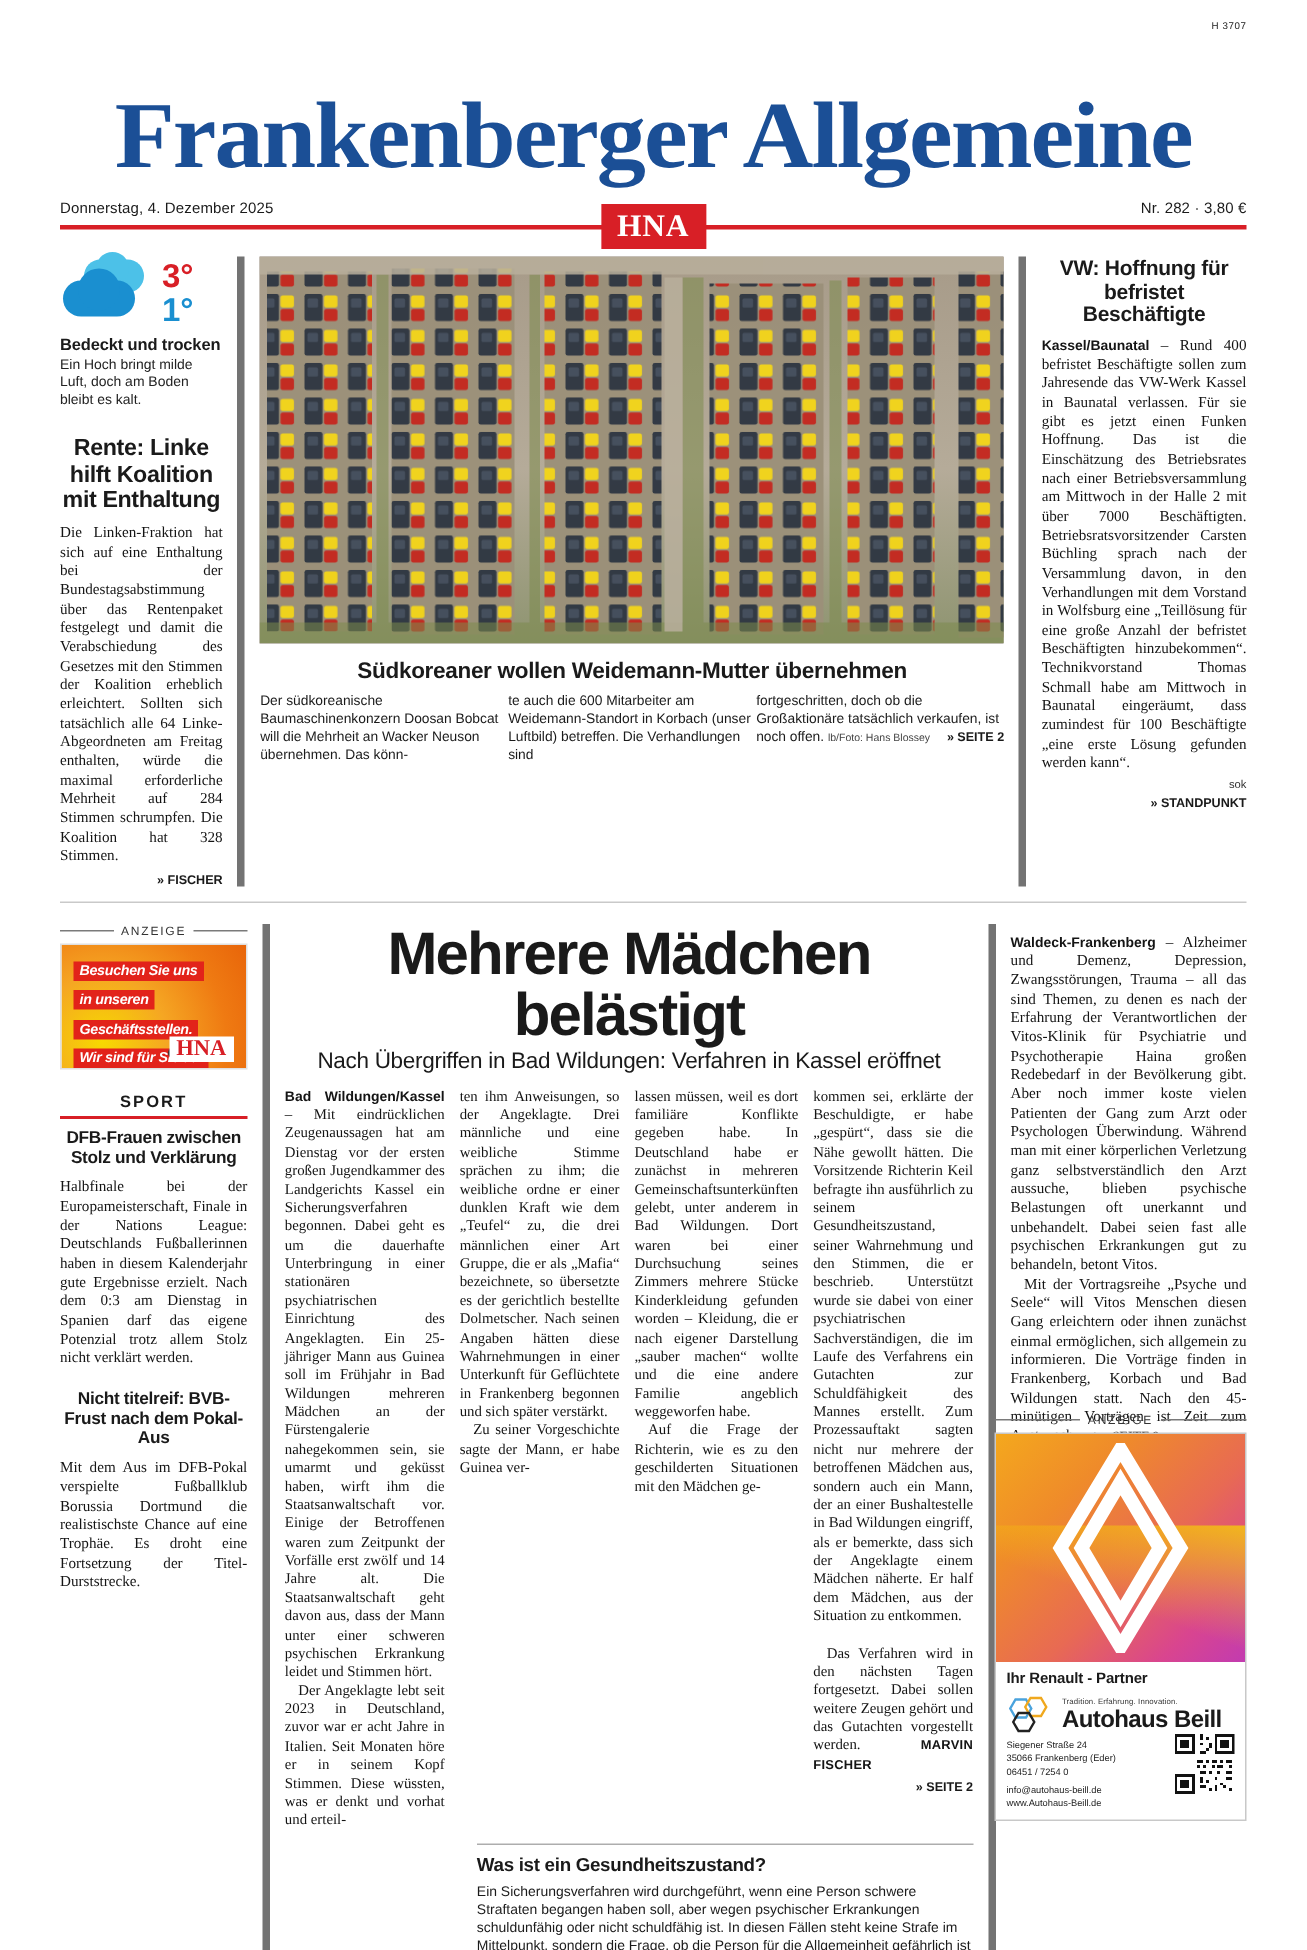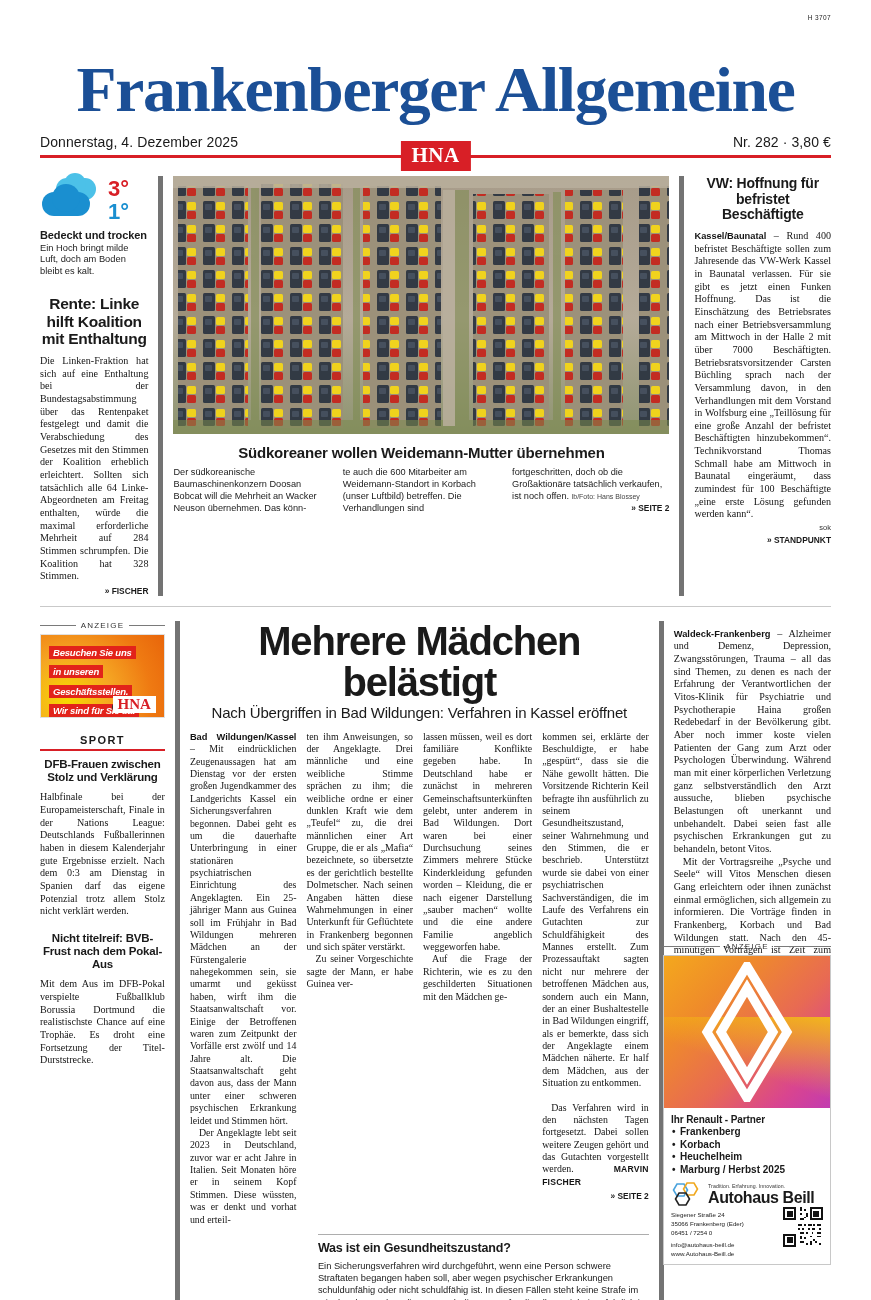--- a/index.html
+++ b/index.html
@@ -29,21 +29,21 @@
     letter-spacing: -1.3px;
     text-align: center;
     transform: scaleX(1.04);
   }
   .masthead-meta {
     position: relative;
     display: flex; align-items: flex-end; justify-content: space-between;
     margin-top: 14px; padding-bottom: 3px;
   }
   .issue-date, .issue-no {
-    font-size: 14px; color: #1a1a1a; letter-spacing: .1px;
+    font-size: 10px; color: #1a1a1a; letter-spacing: .1px;
   }
   .masthead-rule {
     border-top: 3px solid #d81f26;
     margin-top: 2px; position: relative;
   }
   .hna-box {
     position: absolute; left: 50%; top: -17px; transform: translateX(-50%);
     background: #d81f26; color: #fff;
     font-family: "Liberation Serif", serif; font-weight: bold;
     font-size: 21px; letter-spacing: .5px;
@@ -85,21 +85,21 @@
     hyphens: auto; margin-top: 7px; color: #141414;
   }
   .ref { font-size: 8.4px; font-weight: bold; text-align: right; margin-top: 3px; font-family:"Liberation Sans",sans-serif;}
 
   
   .photo-wrap { position: relative; width: 100%; height: 258px; overflow: hidden; background:#9a9083; }
   .photo-cap-head {
     font-size: 15px; font-weight: bold; text-align: center;
     margin-top: 10px; letter-spacing: -.2px;
   }
-  .photo-cap-cols { display: flex; margin-top: 6px; gap: 12px; }
+  .photo-cap-cols { display: flex; margin-top: 6px; }
   .photo-cap-cols > div { flex: 1; font-size: 9.2px; line-height: 1.3; }
   .cap-credit { font-size: 7px; color:#444; }
   .cap-ref { font-size: 8.4px; font-weight: bold; }
 
   
   .rc-head { font-size: 14px; font-weight: bold; line-height: 1.12; text-align: center; letter-spacing: -.2px;}
   .byline-sm { font-size: 7.5px; text-align: right; color: #333; margin-top: 2px; }
 
   
   .main-block { display: flex; margin-top: 14px; }
@@ -351,26 +351,20 @@
     <div class="anzeige-label">ANZEIGE</div>
     <div class="ad-renault">
       <div class="ren-top">
         <svg class="ren-diamond" viewBox="0 0 92 140" aria-hidden="true">
           <path d="M46 4 L86 70 L46 136 L6 70 Z" fill="none" stroke="#ffffff" stroke-width="9"></path>
           <path d="M46 26 L72 70 L46 114 L20 70 Z" fill="none" stroke="#ffffff" stroke-width="9"></path>
         </svg>
       </div>
       <div class="ren-txt">
         <div class="t-head">Ihr Renault - Partner</div>
-        <ul>
-          <li>Frankenberg</li>
-          <li>Korbach</li>
-          <li>Heuchelheim</li>
-          <li>Marburg / Herbst 2025</li>
-        </ul>
         <div class="beill-row">
           <svg width="34" height="26" viewBox="0 0 34 26" aria-hidden="true">
             <path d="M6 3 L13 3 L16.5 9 L13 15 L6 15 L2.5 9 Z" fill="none" stroke="#4aa3dd" stroke-width="1.6"></path>
             <path d="M16 2 L23 2 L26.5 8 L23 14 L16 14 L12.5 8 Z" fill="none" stroke="#f0a81e" stroke-width="1.6"></path>
             <path d="M8 12 L15 12 L18.5 18 L15 24 L8 24 L4.5 18 Z" fill="none" stroke="#222" stroke-width="1.6"></path>
           </svg>
           <div>
             <div class="beill-slogan">Tradition. Erfahrung. Innovation.</div>
             <div class="beill-name">Autohaus Beill</div>
           </div>

